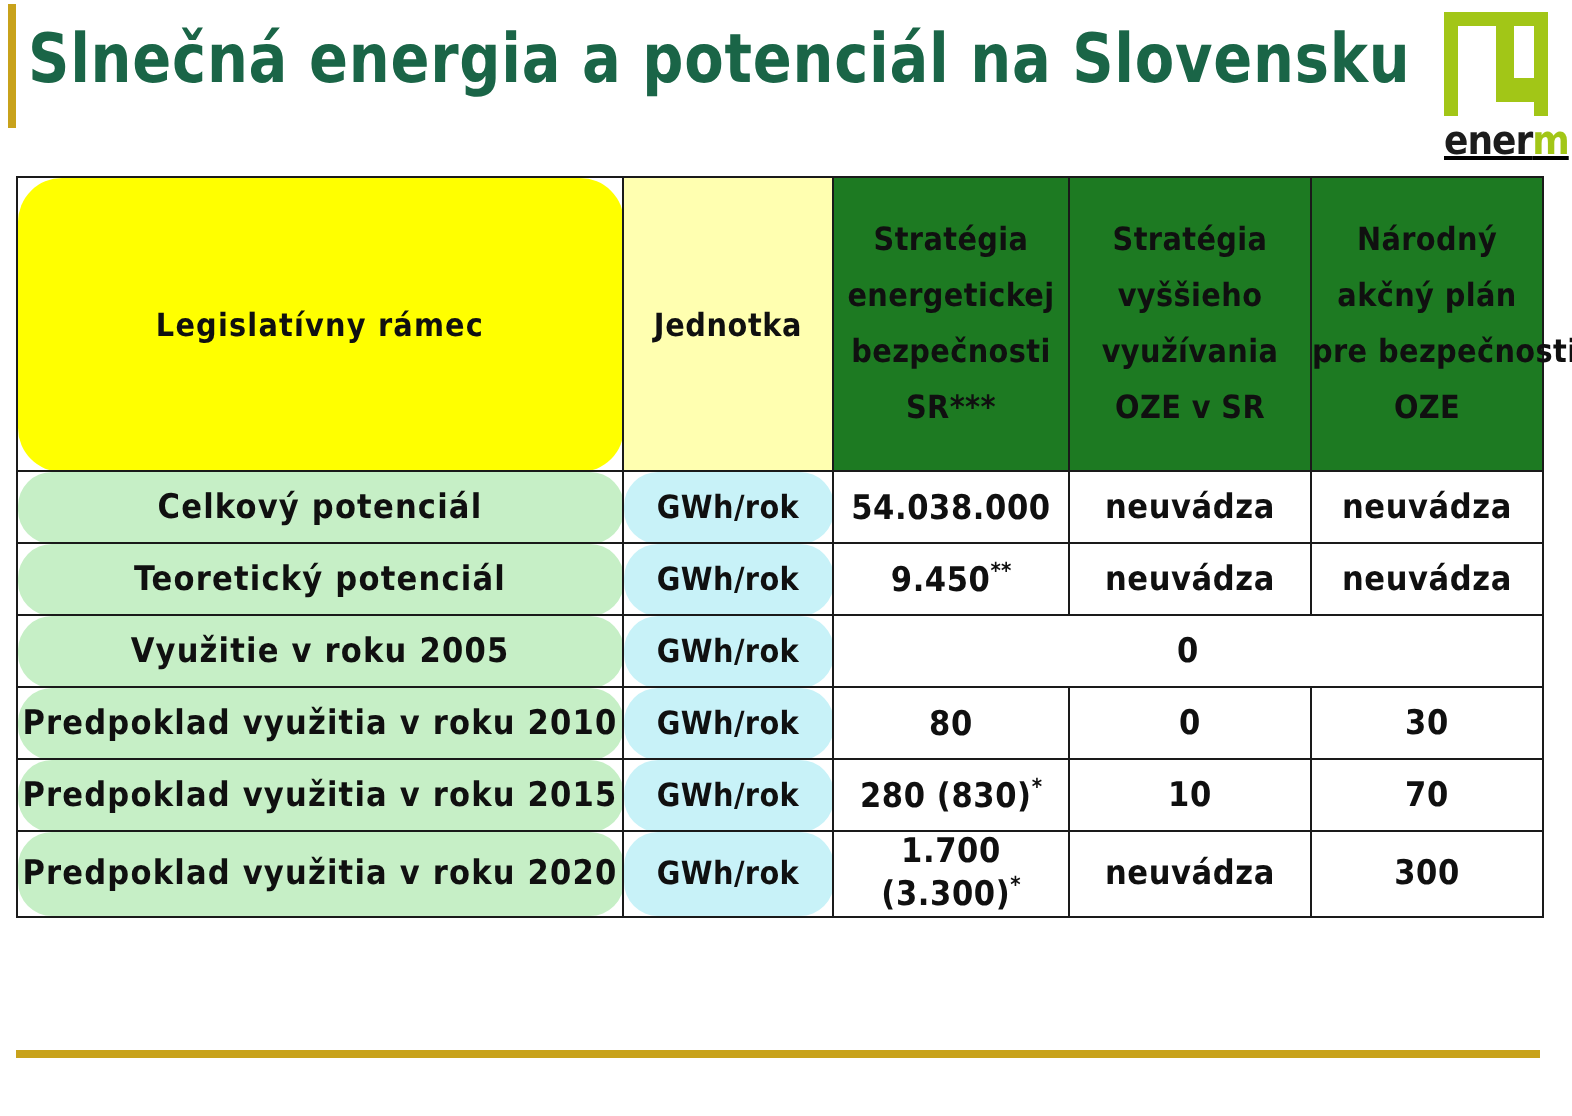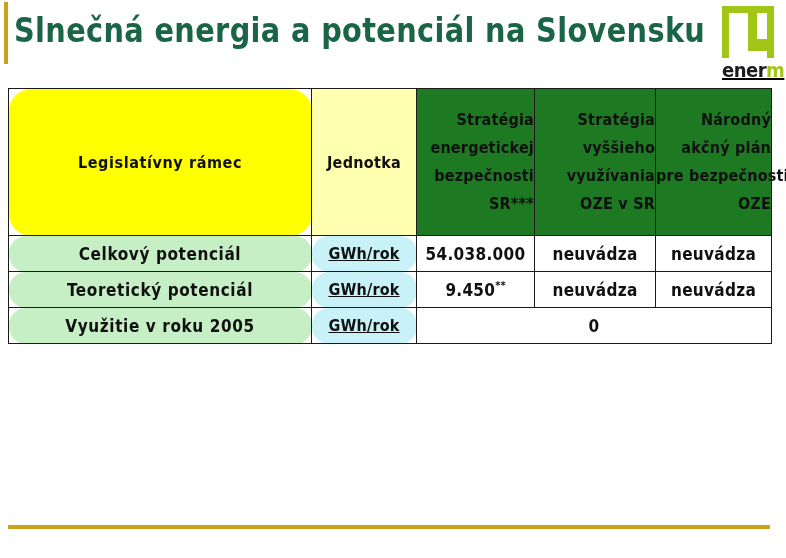--- a/index.html
+++ b/index.html
@@ -140,36 +140,35 @@
     letter-spacing: 0.3px;
     margin-top: 24px;
   }
   th.head-green {
     background: #1d7a22;
     color: #ffffff;
     font-size: 16px;
     line-height: 28px;
     letter-spacing: 0.2px;
   }
-  th.head-green .hl { display: block; white-space: nowrap; text-align: right; }
+  th.head-green .hl { display: block; white-space: nowrap; }
 
   
   tr.data-row td { height: 35px; border-radius: 17px; }
   td.cell-label {
     background: #c6efc6;
     text-align: left;
     padding-left: 18px;
     font-size: 17px;
     letter-spacing: 0.6px;
   }
   td.cell-unit {
     background: #c8f2f8;
     font-size: 16px;
     letter-spacing: 0.2px;
-    text-decoration: underline;
   }
   td.cell-value {
     background: #ffffff;
     font-size: 17px;
     letter-spacing: 0.3px;
   }
   td.cell-value sup {
     font-size: 11px;
     vertical-align: super;
     letter-spacing: 0;
@@ -264,19 +263,40 @@
         <td class="cell-unit">GWh/rok</td>
         <td class="cell-value"><span>9.450</span><sup>**</sup></td>
         <td class="cell-value">neuvádza</td>
         <td class="cell-value">neuvádza</td>
       </tr>
       <tr class="data-row">
         <td class="cell-label">Využitie v roku 2005</td>
         <td class="cell-unit">GWh/rok</td>
         <td class="cell-value" colspan="3">0</td>
       </tr>
+      <tr class="data-row">
+        <td class="cell-label">Predpoklad využitia v roku 2010</td>
+        <td class="cell-unit">GWh/rok</td>
+        <td class="cell-value"><span>80</span><sup></sup></td>
+        <td class="cell-value">0</td>
+        <td class="cell-value">30</td>
+      </tr>
+      <tr class="data-row">
+        <td class="cell-label">Predpoklad využitia v roku 2015</td>
+        <td class="cell-unit">GWh/rok</td>
+        <td class="cell-value"><span>280 (830)</span><sup>*</sup></td>
+        <td class="cell-value">10</td>
+        <td class="cell-value">70</td>
+      </tr>
+      <tr class="data-row">
+        <td class="cell-label">Predpoklad využitia v roku 2020</td>
+        <td class="cell-unit">GWh/rok</td>
+        <td class="cell-value"><span>1.700 (3.300)</span><sup>*</sup></td>
+        <td class="cell-value">neuvádza</td>
+        <td class="cell-value">300</td>
+      </tr>
     </tbody>
   </table>
 
 
   <div id="bottom-accent-bar"></div>
 
 </div>
 
 </body></html>

